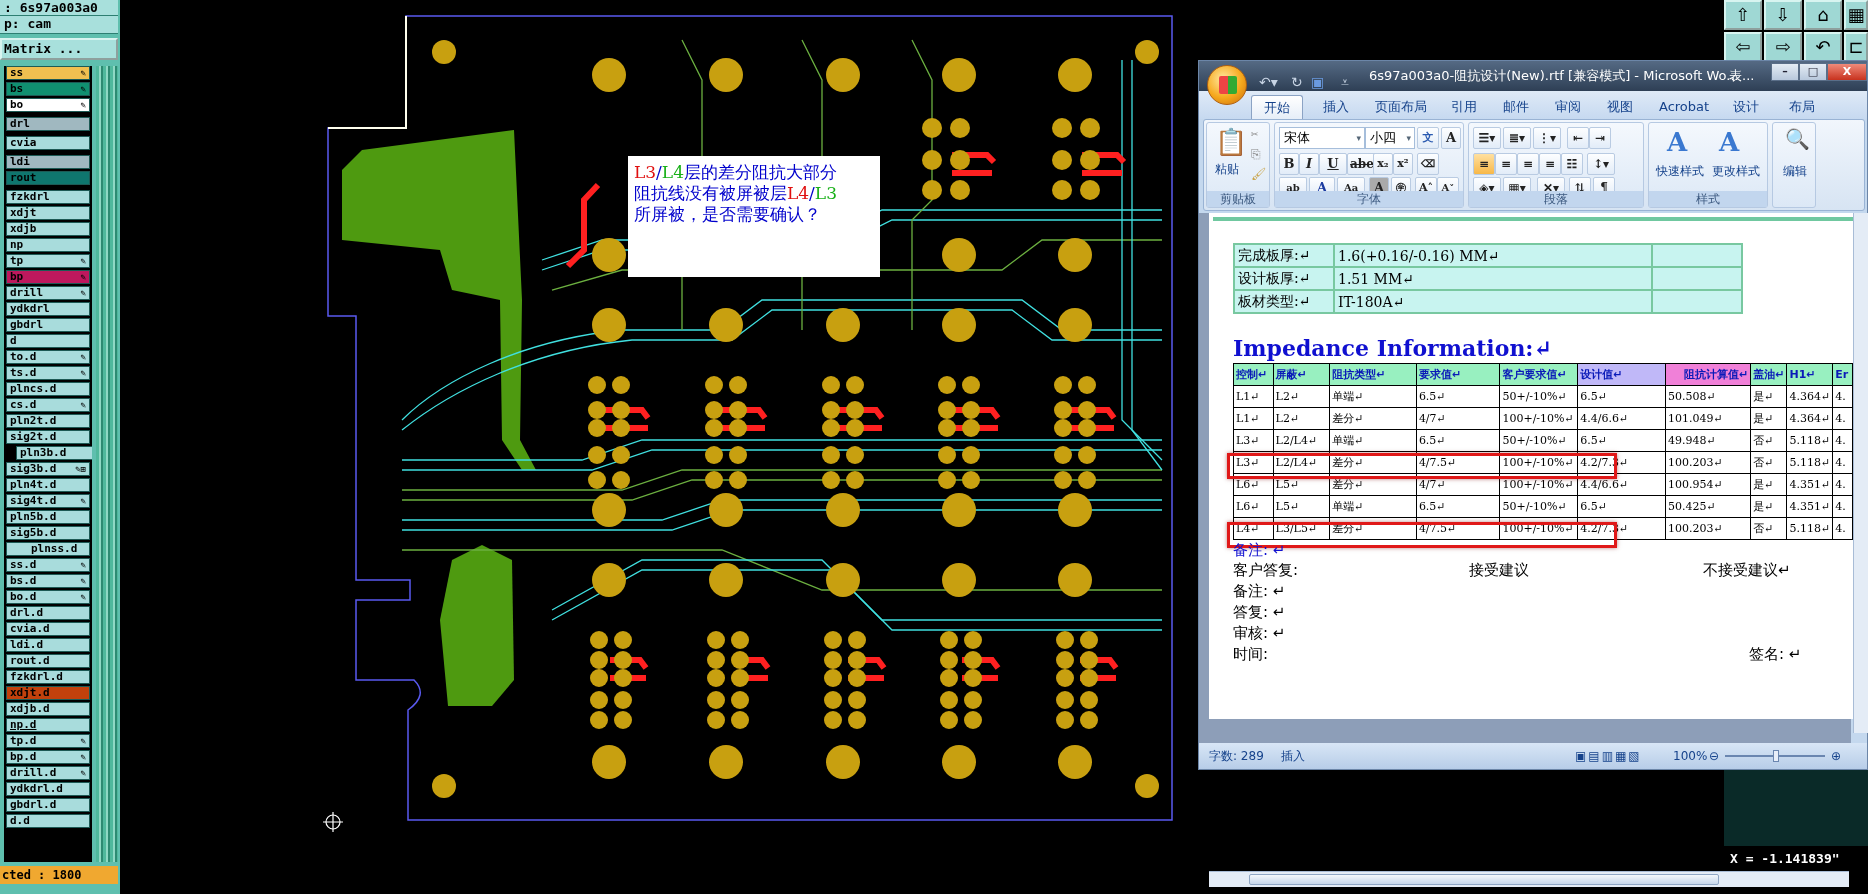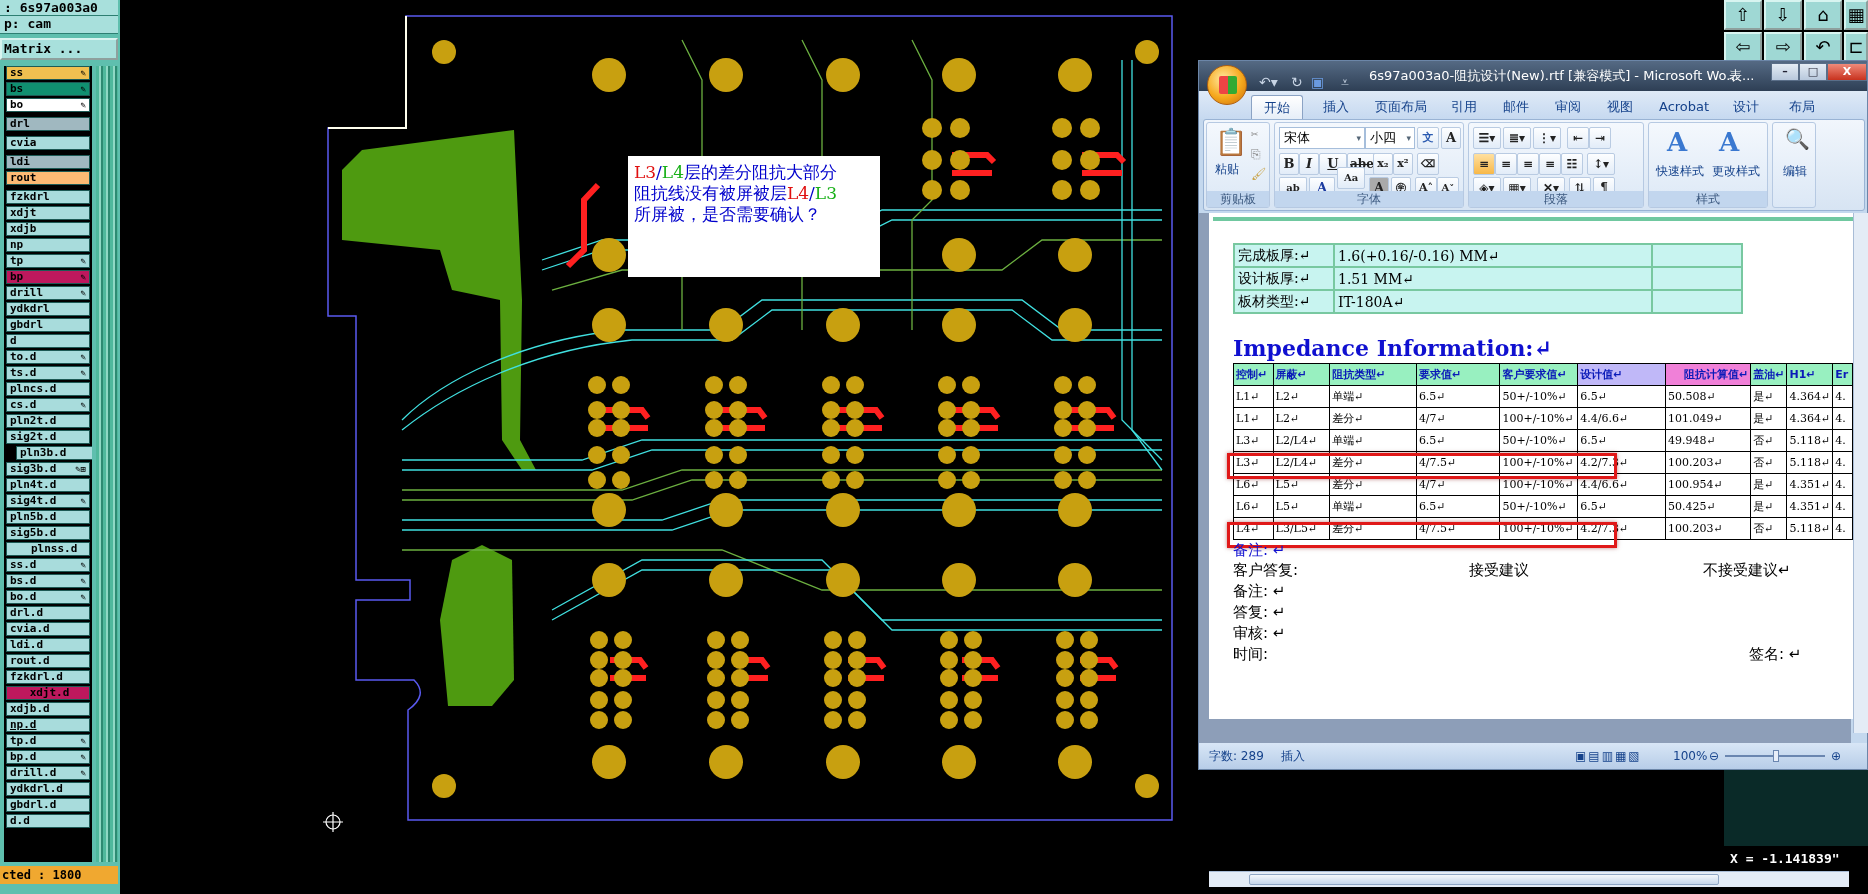--- a/index.html
+++ b/index.html
@@ -75,21 +75,21 @@
   <div class="lp-title" style="top:0">: 6s97a003a0</div>
   <div class="lp-title" style="top:16px;height:18px">p: cam</div>
   <div class="lp-btn">Matrix ...</div>
   <div id="layer-list">
       <div class="layer" style="background: rgb(240, 192, 80);"><span>ss</span><span class="mark">✎</span></div>
       <div class="layer" style="background: rgb(16, 144, 112); color: rgb(0, 0, 0);"><span>bs</span><span class="mark">✎</span></div>
       <div class="layer" style="background: rgb(255, 255, 255);"><span>bo</span><span class="mark">✎</span></div>
       <div class="layer gap" style="background: rgb(160, 184, 192);"><span>drl</span></div>
       <div class="layer gap" style="background: rgb(168, 220, 220);"><span>cvia</span></div>
       <div class="layer gap" style="background: rgb(160, 184, 192);"><span>ldi</span></div>
-      <div class="layer" style="background: #fdba74;"><span>rout</span></div>
+      <div class="layer" style="background: #0f766e;"><span>rout</span></div>
       <div class="layer gap" style="background: rgb(168, 220, 220);"><span>fzkdrl</span></div>
       <div class="layer" style="background: rgb(168, 220, 220);"><span>xdjt</span></div>
       <div class="layer" style="background: rgb(168, 220, 220);"><span>xdjb</span></div>
       <div class="layer" style="background: rgb(168, 220, 220);"><span>np</span></div>
       <div class="layer" style="background: rgb(168, 220, 220);"><span>tp</span><span class="mark">✎</span></div>
       <div class="layer" style="background: #be185d;"><span>bp</span><span class="mark">✎</span></div>
       <div class="layer" style="background: rgb(168, 220, 220);"><span>drill</span><span class="mark">✎</span></div>
       <div class="layer" style="background: rgb(168, 220, 220);"><span>ydkdrl</span></div>
       <div class="layer" style="background: rgb(168, 220, 220);"><span>gbdrl</span></div>
       <div class="layer" style="background: rgb(168, 220, 220);"><span>d</span></div>
@@ -107,21 +107,21 @@
       <div class="layer" style="background: rgb(168, 220, 220);"><span>sig5b.d</span></div>
       <div class="layer" style="background: rgb(168, 220, 220); padding-left: 24px;"><span>plnss.d</span></div>
       <div class="layer" style="background: rgb(168, 220, 220);"><span>ss.d</span><span class="mark">✎</span></div>
       <div class="layer" style="background: rgb(168, 220, 220);"><span>bs.d</span><span class="mark">✎</span></div>
       <div class="layer" style="background: rgb(168, 220, 220);"><span>bo.d</span><span class="mark">✎</span></div>
       <div class="layer" style="background: rgb(168, 220, 220);"><span>drl.d</span></div>
       <div class="layer" style="background: rgb(168, 220, 220);"><span>cvia.d</span></div>
       <div class="layer" style="background: rgb(168, 220, 220);"><span>ldi.d</span></div>
       <div class="layer" style="background: rgb(168, 220, 220);"><span>rout.d</span></div>
       <div class="layer" style="background: rgb(168, 220, 220);"><span>fzkdrl.d</span></div>
-      <div class="layer" style="background: #be185d; text-align: center;"><span>xdjt.d</span></div>
+      <div class="layer" style="background: #c2410c;"><span>xdjt.d</span></div>
       <div class="layer" style="background: rgb(168, 220, 220);"><span>xdjb.d</span></div>
       <div class="layer" style="background: rgb(168, 220, 220); text-decoration: underline;"><span>np.d</span></div>
       <div class="layer" style="background: rgb(168, 220, 220);"><span>tp.d</span><span class="mark">✎</span></div>
       <div class="layer" style="background: rgb(168, 220, 220);"><span>bp.d</span><span class="mark">✎</span></div>
       <div class="layer" style="background: rgb(168, 220, 220);"><span>drill.d</span><span class="mark">✎</span></div>
       <div class="layer" style="background: rgb(168, 220, 220);"><span>ydkdrl.d</span></div>
       <div class="layer" style="background: rgb(168, 220, 220);"><span>gbdrl.d</span></div>
       <div class="layer" style="background: rgb(168, 220, 220);"><span>d.d</span></div>
     </div>
   <div id="lp-scroll"></div>
@@ -408,21 +408,21 @@
       <div class="rb" style="left:166px;top:4px;width:20px">A</div>
       <div class="rb" style="left:4px;top:30px;width:20px">B</div>
       <div class="rb" style="left:24px;top:30px;width:20px;font-style:italic">I</div>
       <div class="rb" style="left:44px;top:30px;width:28px;text-decoration:underline">U</div>
       <div class="rb" style="left:72px;top:30px;width:30px;font-size:12px;text-decoration:line-through">abe</div>
       <div class="rb" style="left:98px;top:30px;width:20px;font-size:11px">x₂</div>
       <div class="rb" style="left:118px;top:30px;width:20px;font-size:11px">x²</div>
       <div class="rb" style="left:142px;top:30px;width:22px;font-size:10px">⌫</div>
       <div class="rb" style="left:4px;top:54px;width:28px;font-size:10px;border-bottom:3px solid #ff0">ab</div>
       <div class="rb" style="left:34px;top:54px;width:26px;color:#1a3aa0;border-bottom:3px solid #e00">A</div>
-      <div class="rb" style="left:62px;top:44px;width:28px;font-size:10px">Aa</div>
+      <div class="rb" style="left:62px;top:54px;width:28px;font-size:10px">Aa</div>
       <div class="rb" style="left:94px;top:54px;width:20px;background:#aaa">A</div>
       <div class="rb" style="left:116px;top:54px;width:20px;font-size:11px">㊫</div>
       <div class="rb" style="left:140px;top:54px;width:22px;font-size:11px">A˄</div>
       <div class="rb" style="left:162px;top:54px;width:22px;font-size:10px">A˅</div>
       <div class="group-label">字体</div>
     </div>
     <div class="group" style="left:264px;width:176px">
       <div class="rb" style="left:4px;top:4px;width:28px;font-size:12px">☰▾</div>
       <div class="rb" style="left:34px;top:4px;width:28px;font-size:12px">≣▾</div>
       <div class="rb" style="left:64px;top:4px;width:28px;font-size:12px">⋮▾</div>

